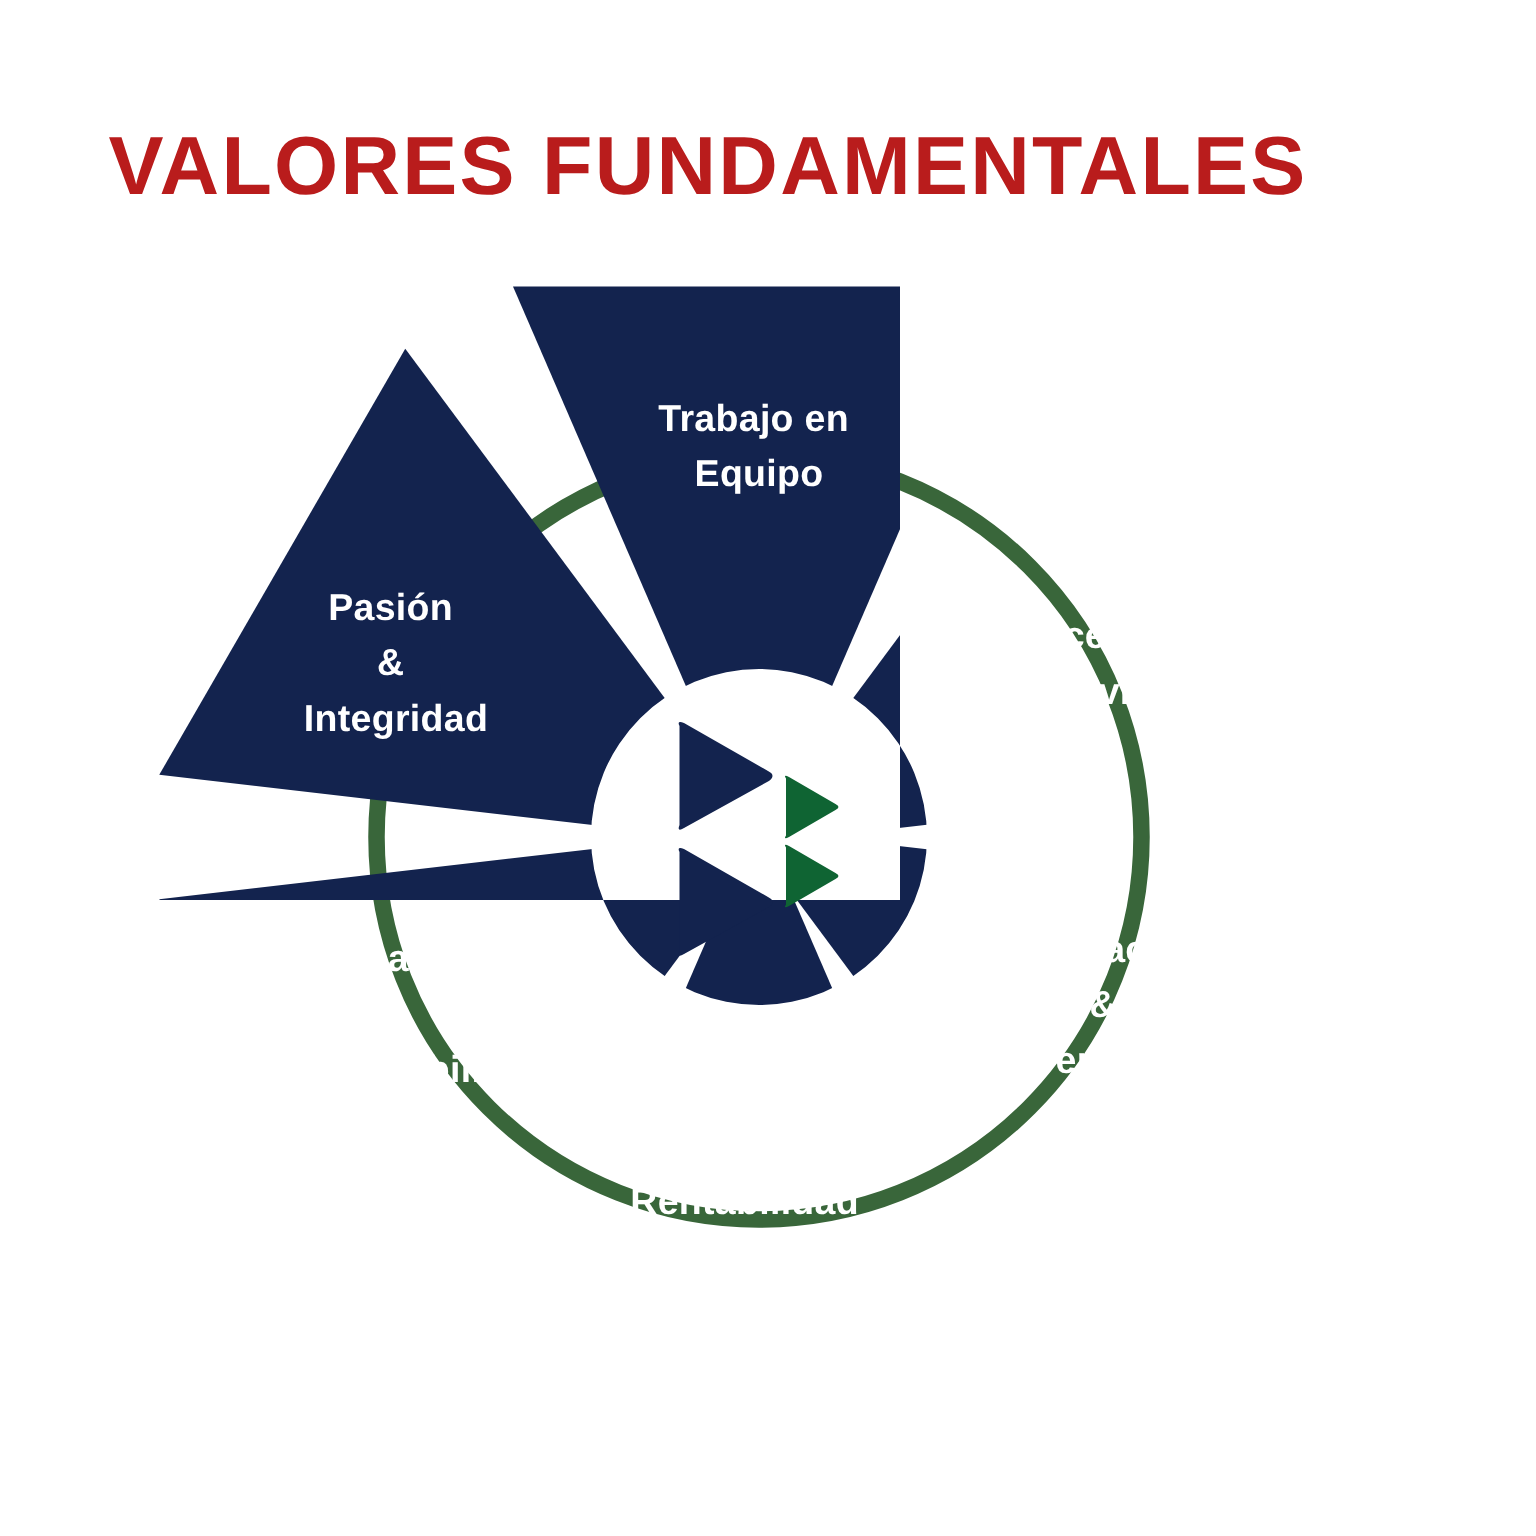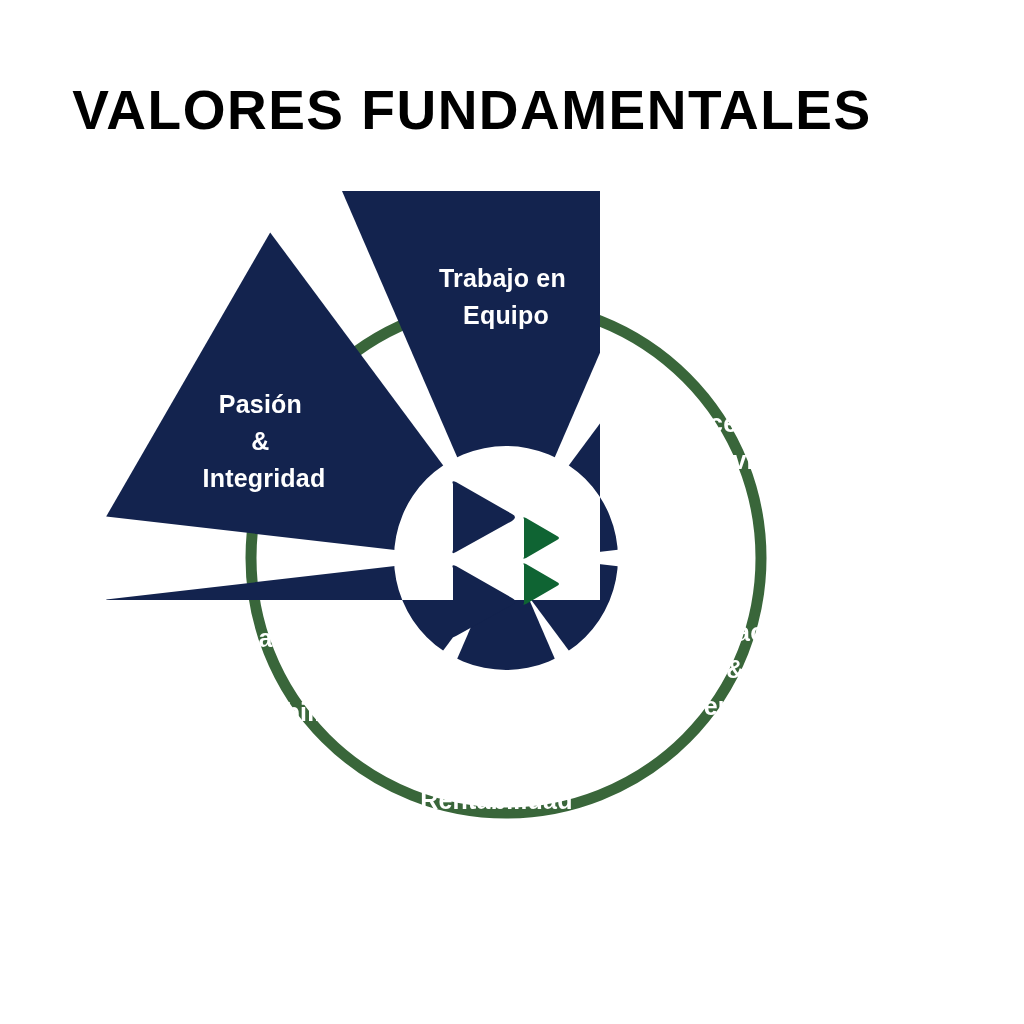--- a/index.html
+++ b/index.html
@@ -22,21 +22,21 @@
   .title {
     position: absolute;
     top: 82px;
     left: 0;
     width: 944px;
     text-align: center;
     font-family: "Liberation Sans", sans-serif;
     font-size: 55px;
     font-weight: bold;
     letter-spacing: 1.5px;
-    color: #000000;
+    color: #b91c1c;
     line-height: 1.05;
     white-space: nowrap;
   }
   svg.diagram {
     position: absolute;
     top: 0;
     left: 0;
     width: 1024px;
     height: 1024px;
     display: block;

